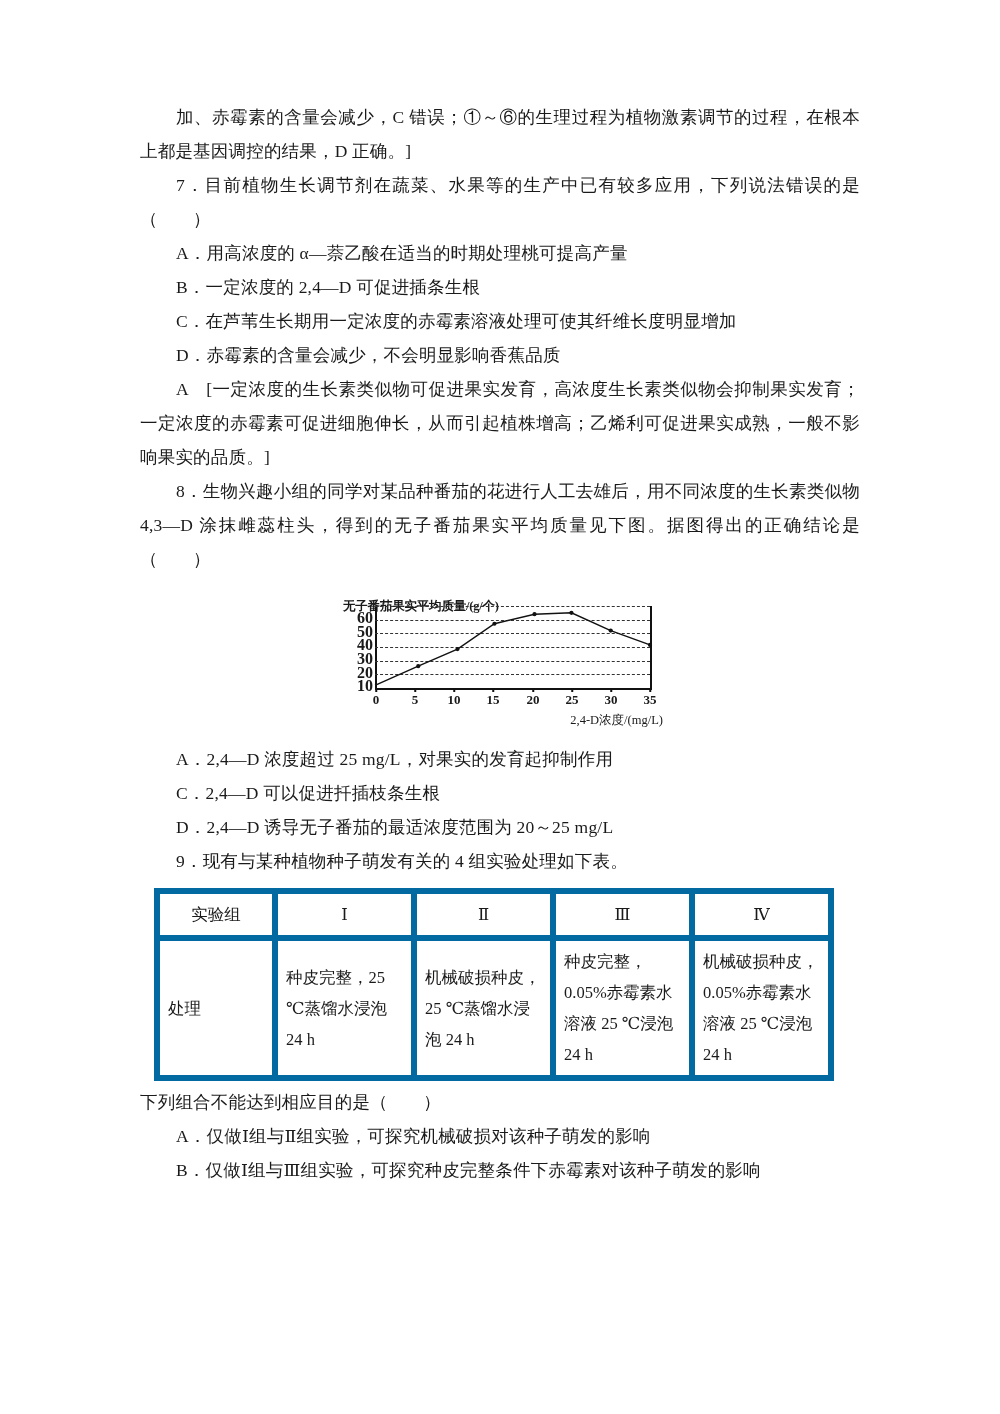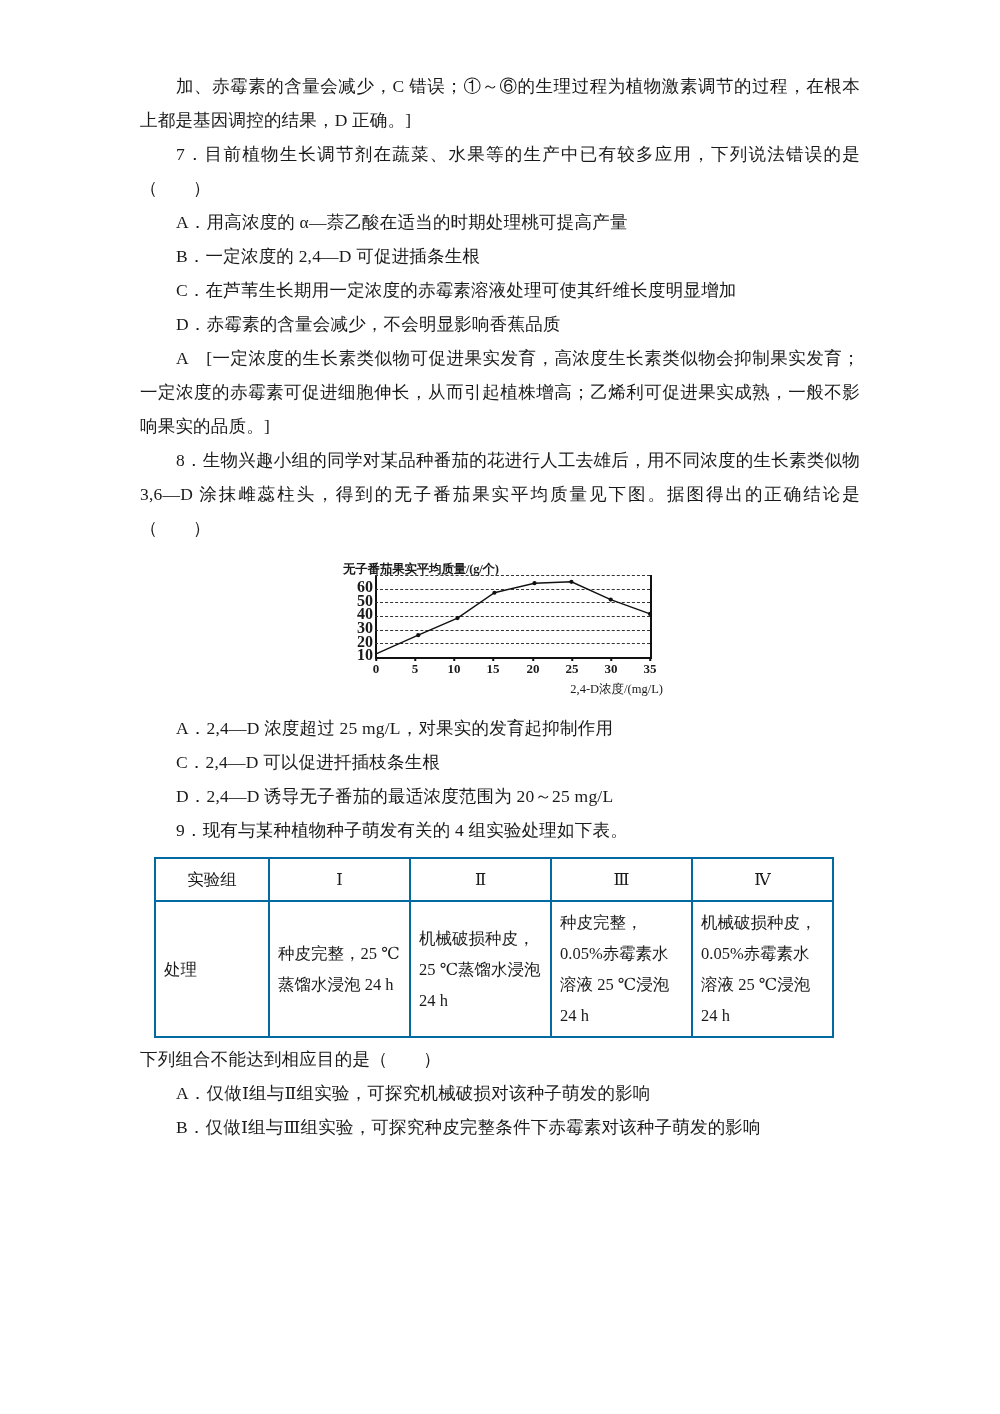--- a/index.html
+++ b/index.html
@@ -14,21 +14,21 @@
     color: #1a1a1a;
     position: relative;
     overflow: hidden;
   }
   .page {
     position: absolute;
     left: 0; top: 0;
     width: 1000px;
     height: 1414px;
     box-sizing: border-box;
-    padding: 69px 140px 60px 140px;
+    padding: 100px 140px 60px 140px;
   }
   .content {
     width: 720px;
     margin: 0 auto;
   }
   p.para {
     margin: 0 0 0 0;
     font-size: 17.5px;
     line-height: 34px;
     text-align: justify;
@@ -50,21 +50,21 @@
   }
   .chart-box {
     position: relative;
     width: 330px;
     height: 152px;
     font-family: "Liberation Serif", serif;
   }
   .chart-title {
     position: absolute;
     left: 8px;
-    top: 8px;
+    top: 14px;
     font-size: 12.5px;
     font-weight: bold;
     white-space: nowrap;
     letter-spacing: -0.2px;
   }
   .plot {
     position: absolute;
     left: 40px;
     top: 22px;
     width: 275px;
@@ -144,21 +144,21 @@
   svg.series { position: absolute; left: 0; top: 0; overflow: visible; }
 
   
   table.exp-table {
     border-collapse: collapse;
     width: 680px;
     margin: 10px 0 4px 14px;
     table-layout: fixed;
   }
   table.exp-table td, table.exp-table th {
-    border: 2px solid #0369a1;
+    border: 6px solid #0369a1;
     font-size: 16.5px;
     font-weight: normal;
     line-height: 31px;
     vertical-align: middle;
     padding: 5px 8px;
     text-align: left;
   }
   table.exp-table th {
     text-align: center;
   }
@@ -177,21 +177,21 @@
 
     <p class="para indent">7．目前植物生长调节剂在蔬菜、水果等的生产中已有较多应用，下列说法错误的是（　　）</p>
 
     <p class="para opt">A．用高浓度的 α—萘乙酸在适当的时期处理桃可提高产量</p>
     <p class="para opt">B．一定浓度的 2,4—D 可促进插条生根</p>
     <p class="para opt">C．在芦苇生长期用一定浓度的赤霉素溶液处理可使其纤维长度明显增加</p>
     <p class="para opt">D．赤霉素的含量会减少，不会明显影响香蕉品质</p>
 
     <p class="para indent">A　[一定浓度的生长素类似物可促进果实发育，高浓度生长素类似物会抑制果实发育；一定浓度的赤霉素可促进细胞伸长，从而引起植株增高；乙烯利可促进果实成熟，一般不影响果实的品质。]</p>
 
-    <p class="para indent">8．生物兴趣小组的同学对某品种番茄的花进行人工去雄后，用不同浓度的生长素类似物 3,6—D 涂抹雌蕊柱头，得到的无子番茄果实平均质量见下图。据图得出的正确结论是（　　）</p>
+    <p class="para indent">8．生物兴趣小组的同学对某品种番茄的花进行人工去雄后，用不同浓度的生长素类似物 4,3—D 涂抹雌蕊柱头，得到的无子番茄果实平均质量见下图。据图得出的正确结论是（　　）</p>
 
     <div class="figure">
       <div class="chart-box">
 
         <div class="chart-title">无子番茄果实平均质量/(g/个)</div>
 
         <div class="ytick-wrap">
           <div class="ylab" style="top:0%;">60</div>
           <div class="ylab" style="top:16.67%;">50</div>
           <div class="ylab" style="top:33.33%;">40</div>

